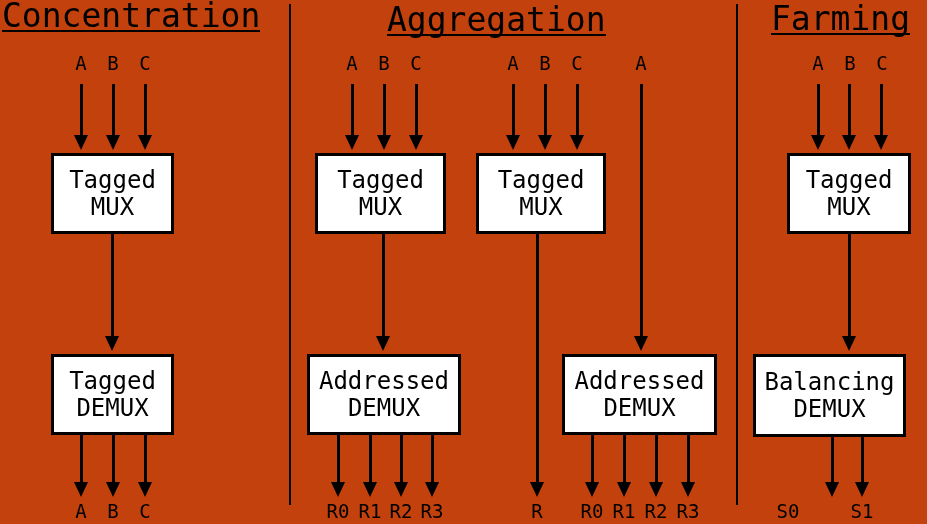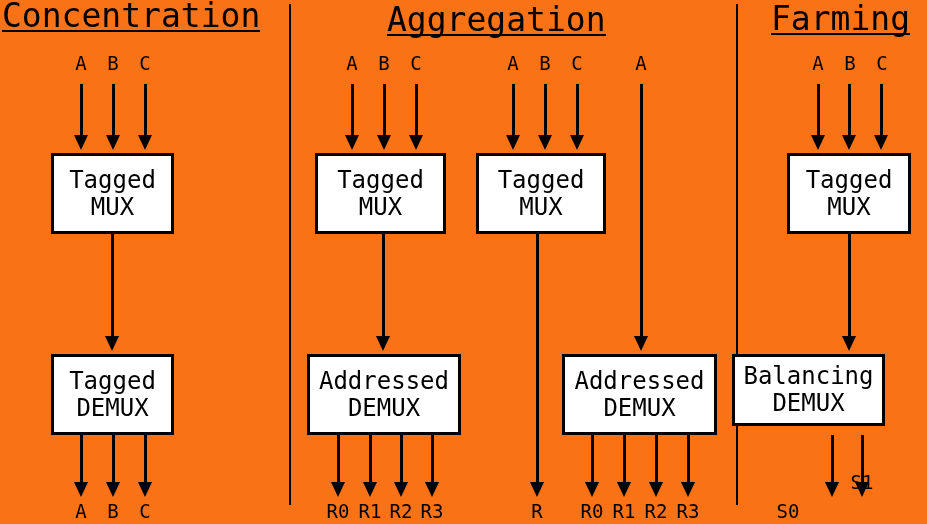--- a/index.html
+++ b/index.html
@@ -1,19 +1,19 @@
 <!DOCTYPE html>
 <html><head>
 <meta charset="utf-8">
 <style>
   * { margin:0; padding:0; box-sizing:border-box; }
   html,body { background:#ffffff; }
   #canvas {
     position:relative; width:927px; height:524px;
-    background:#f97316; color:#000000;
+    background:#c2410c; color:#000000;
     font-family:"DejaVu Sans Mono","Liberation Mono",monospace;
     overflow:hidden;
   }
   .title {
     position:absolute; font-size:33px; line-height:29px;
     border-bottom:2px solid #000; white-space:pre;
   }
   .vline { position:absolute; width:2px; background:#000; }
   .box {
     position:absolute; border:3px solid #000; background:#fff;
@@ -97,27 +97,27 @@
   <div class="plbl" style="left:688px;top:503px">R3</div>
 
   <div class="plbl" style="left:818px;top:55px">A</div>
   <div class="plbl" style="left:850px;top:55px">B</div>
   <div class="plbl" style="left:882px;top:55px">C</div>
 
   <div class="box" style="left:787px;top:153px;width:124px;height:81px">
     <span>Tagged</span>
     <span>MUX</span>
   </div>
-  <div class="box" style="left:732px;top:354px;width:153px;height:72px">
+  <div class="box" style="left:753px;top:354px;width:153px;height:83px">
     <span>Balancing</span>
     <span>DEMUX</span>
   </div>
 
   <div class="plbl" style="left:788px;top:503px">S0</div>
-  <div class="plbl" style="left:862px;top:474px">S1</div>
+  <div class="plbl" style="left:862px;top:503px">S1</div>
 
 <div class="arrow" style="left: 74px; top: 84px; height: 66px;">
       <i class="sh"></i>
       <i class="hd"></i>
     </div>
     <div class="arrow" style="left: 106px; top: 84px; height: 66px;">
       <i class="sh"></i>
       <i class="hd"></i>
     </div>
     <div class="arrow" style="left: 138px; top: 84px; height: 66px;">

